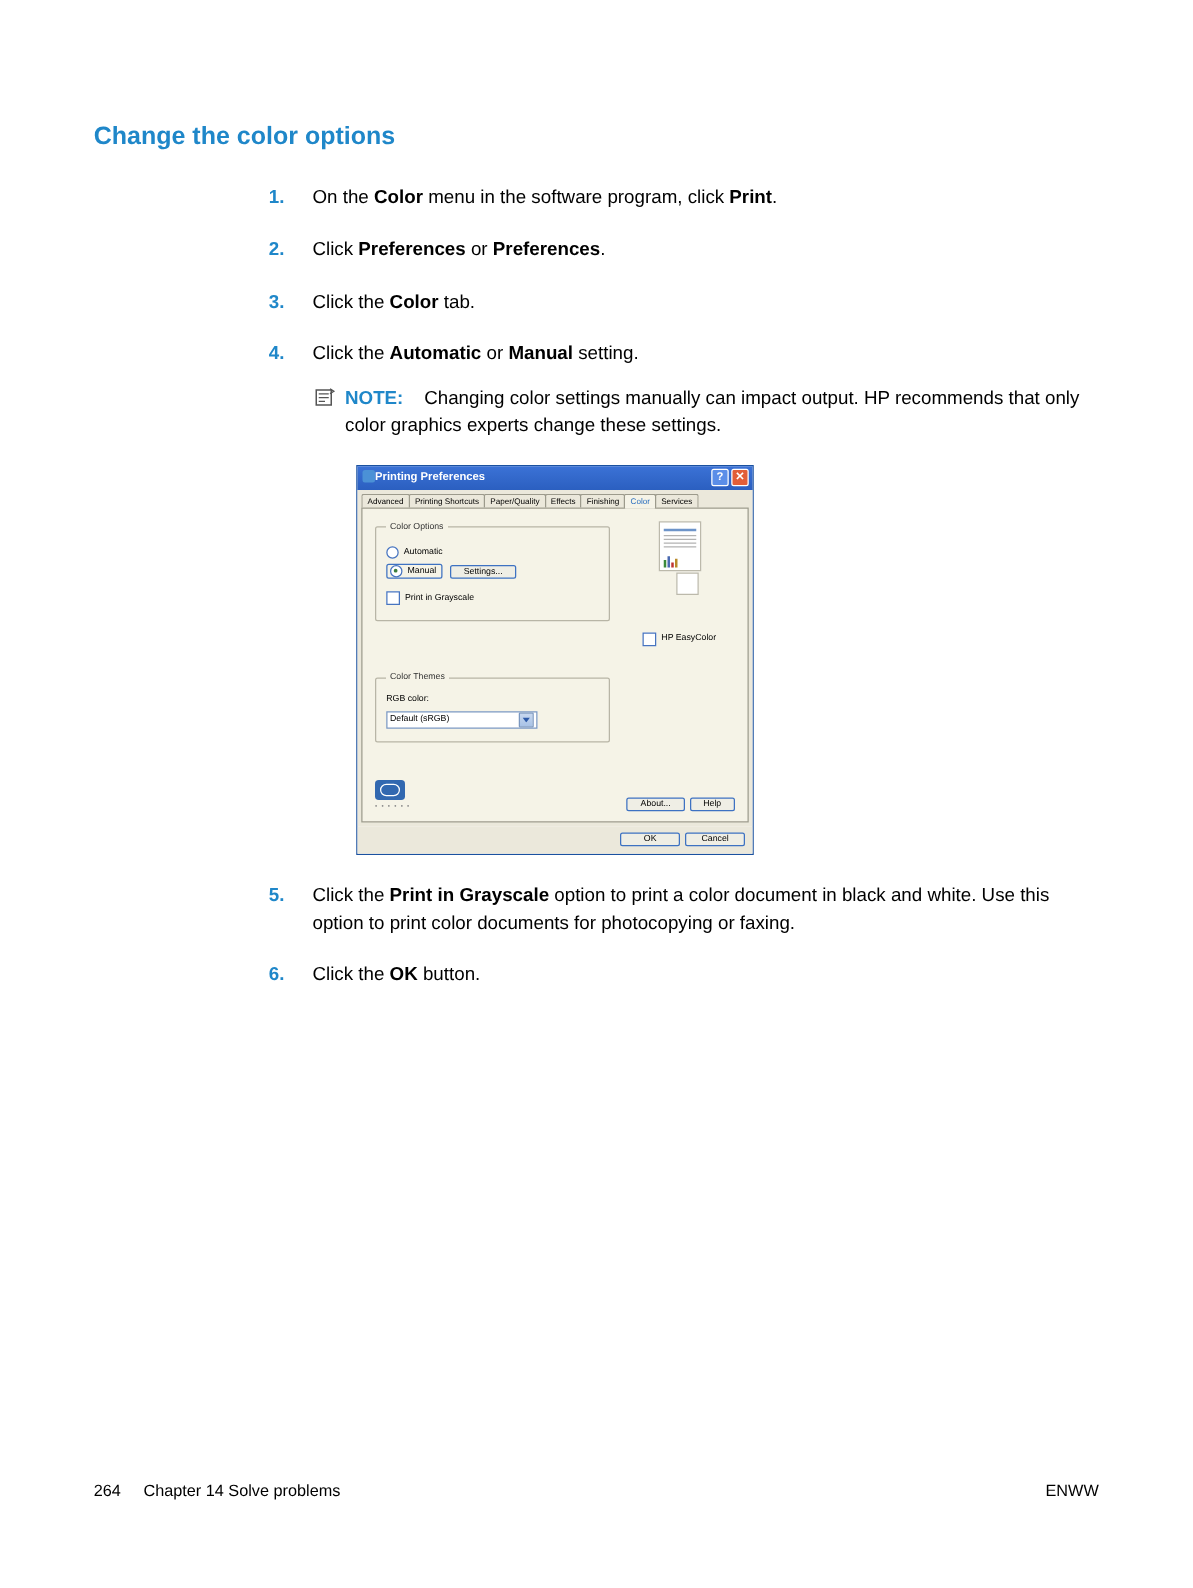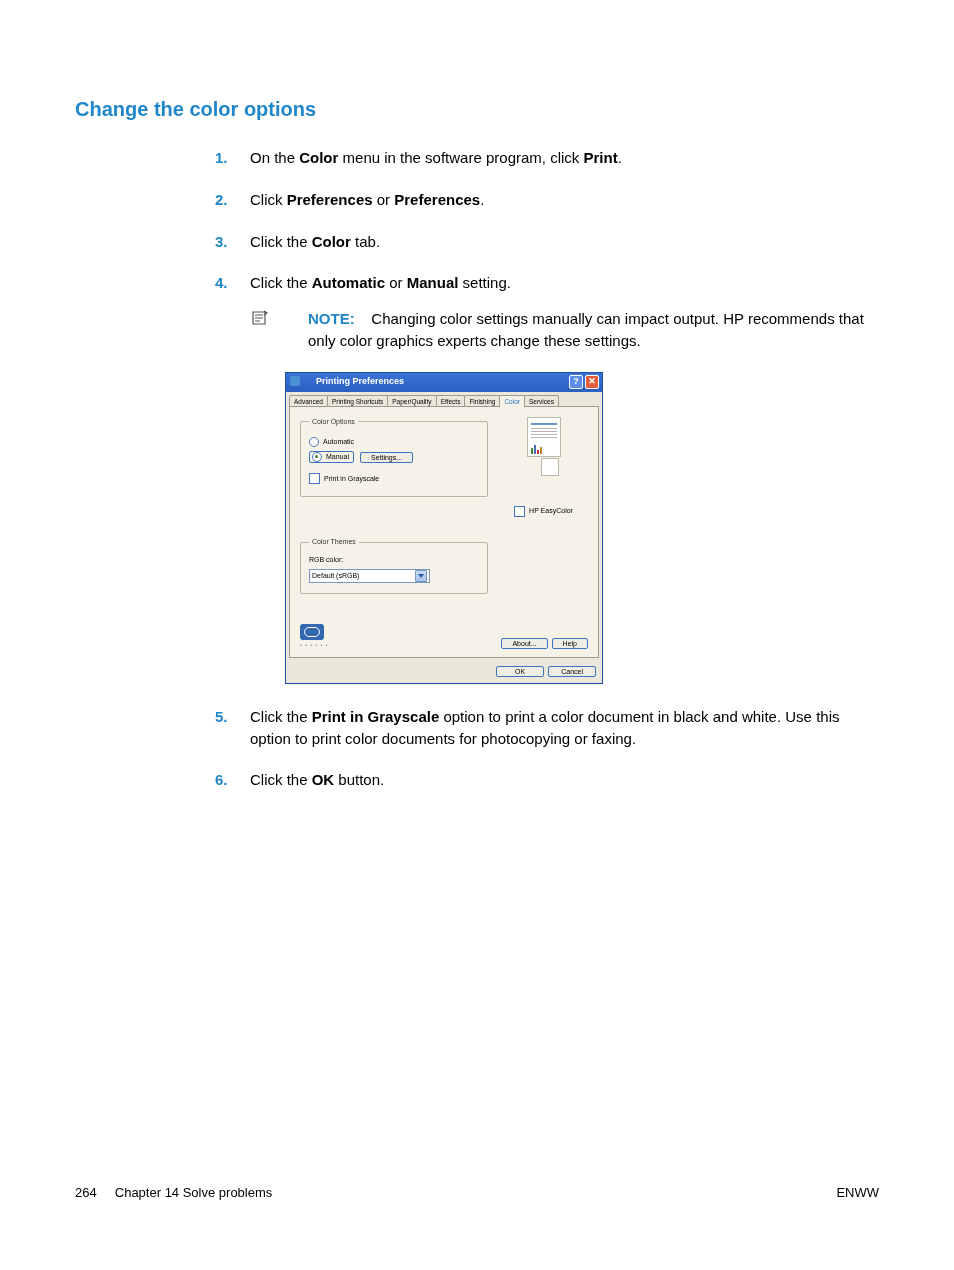--- a/index.html
+++ b/index.html
@@ -56,21 +56,20 @@
   ul.sub li {
     margin-bottom: 16px;
     line-height: 1.45;
     padding-left: 6px;
   }
   .note-block {
     margin: 14px 0 0 0;
     display: flex;
     align-items: flex-start;
     line-height: 1.45;
-    gap: 32px;
   }
   .note-icon {
     flex: 0 0 auto;
     margin-right: 6px;
     color: #3a3a3a;
   }
   .note-icon svg { display: block; }
   .note-label {
     color: #1f87c9;
     font-weight: bold;
@@ -93,21 +92,21 @@
     font-size: 9px;
     font-weight: bold;
     padding: 2px 3px 3px 4px;
     display: flex;
     align-items: center;
     justify-content: space-between;
   }
   .dlg-title-left {
     display: flex;
     align-items: center;
-    gap: 16px;
+    gap: 0;
   }
   .dlg-title-icon {
     width: 10px; height: 10px;
     background: #4b91d6;
     border-radius: 2px;
   }
   .dlg-title-btns {
     display: flex;
     gap: 2px;
   }

